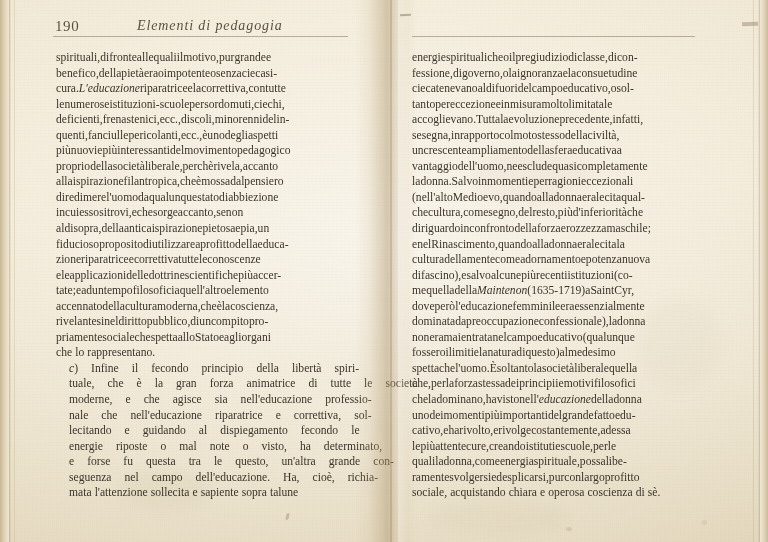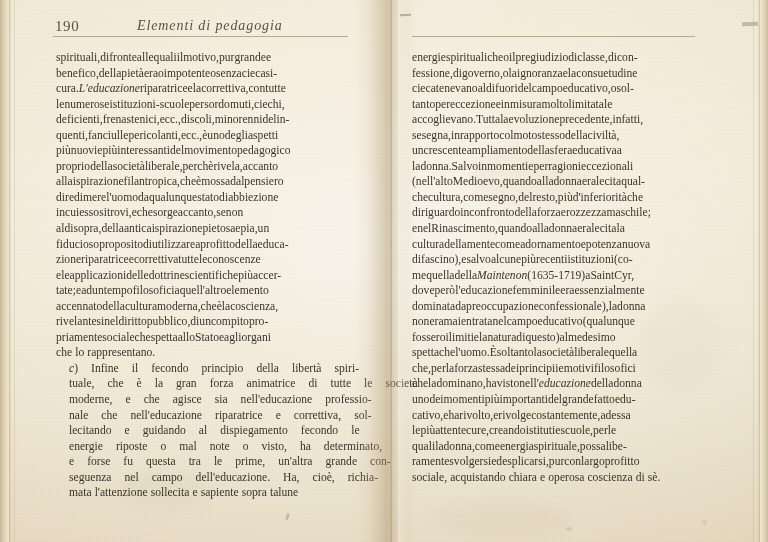--- a/index.html
+++ b/index.html
@@ -503,21 +503,21 @@
             <span>ha</span>
             <span>determinato,</span>
           </span>
           <span class="ln just">
             <span>e</span>
             <span>forse</span>
             <span>fu</span>
             <span>questa</span>
             <span>tra</span>
             <span>le</span>
-            <span>prime,</span>
+            <span>questo,</span>
             <span>un'altra</span>
             <span>grande</span>
             <span>con-</span>
           </span>
           <span class="ln just">
             <span>seguenza</span>
             <span>nel</span>
             <span>campo</span>
             <span>dell'educazione.</span>
             <span>Ha,</span>
@@ -603,20 +603,28 @@
             <span>civiltà,</span>
           </span>
           <span class="ln just">
             <span>un</span>
             <span>crescente</span>
             <span>ampliamento</span>
             <span>della</span>
             <span>sfera</span>
             <span>educativa</span>
             <span>a</span>
+          </span>
+          <span class="ln just">
+            <span>vantaggio</span>
+            <span>dell'uomo,</span>
+            <span>ne</span>
+            <span>esclude</span>
+            <span>quasi</span>
+            <span>completamente</span>
           </span>
           <span class="ln just">
             <span>la</span>
             <span>donna.</span>
             <span>Salvo</span>
             <span>in</span>
             <span>momenti</span>
             <span>e</span>
             <span>per</span>
             <span>ragioni</span>

